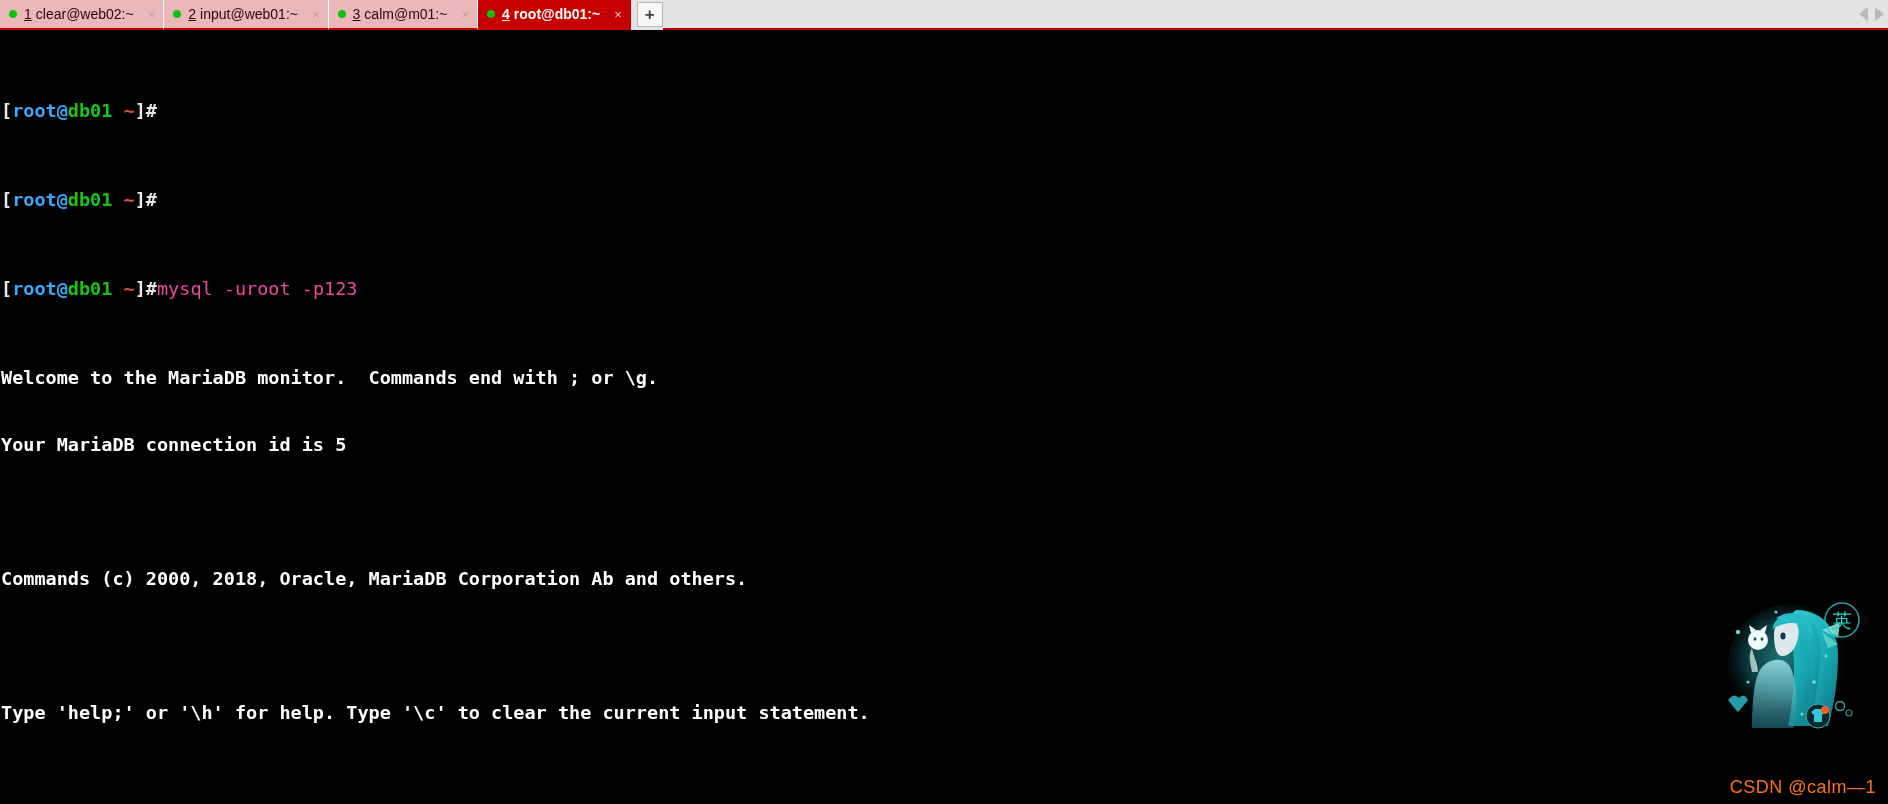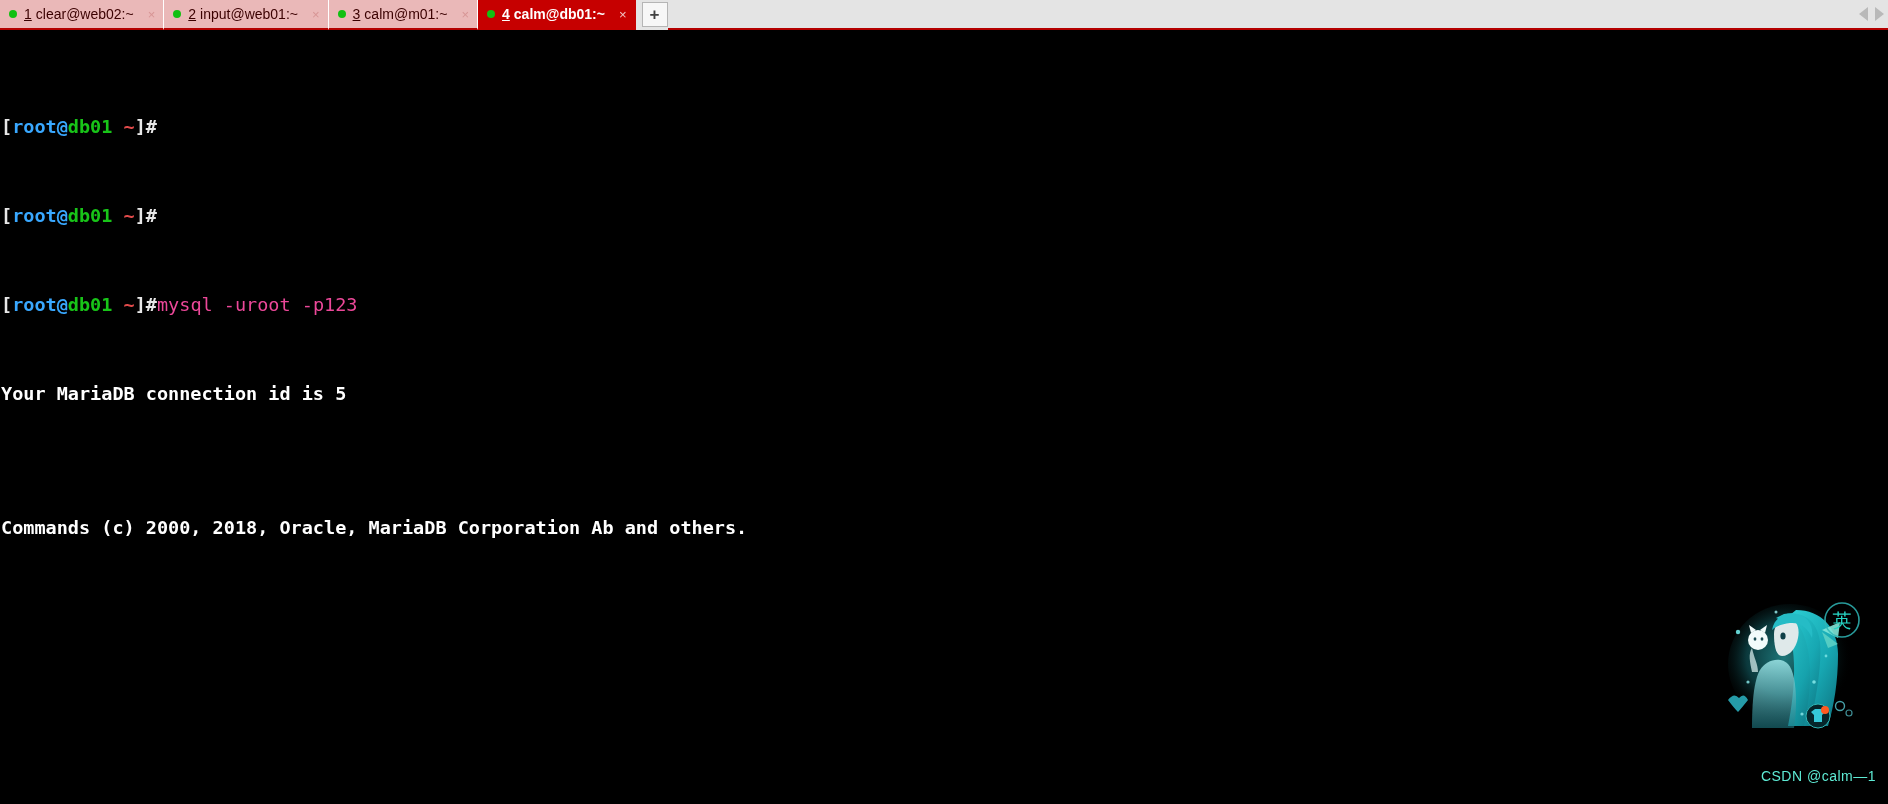--- a/index.html
+++ b/index.html
@@ -115,21 +115,21 @@
   }
   .scroll-arrow.left  { border-right: 9px solid #b9b9b9; }
   .scroll-arrow.right { border-left: 9px solid #b9b9b9; }
 
   
   #terminal {
     position: relative;
     height: 774px;
     background: #000000;
     overflow: hidden;
-    padding: 19px 0 0 1px;
+    padding: 3px 0 0 1px;
     box-sizing: border-box;
   }
   #term-text {
     font-family: "DejaVu Sans Mono", "Liberation Mono", monospace;
     font-size: 18.5px;
     line-height: 22.3px;
     letter-spacing: 0px;
     color: #d8d8d8;
     white-space: pre;
   }
@@ -146,24 +146,24 @@
     position: absolute;
     right: 10px;
     bottom: 58px;
     width: 160px;
     height: 160px;
     pointer-events: none;
   }
   #csdn {
     position: absolute;
     right: 12px;
-    bottom: 20px;
+    bottom: 6px;
     font-family: "Liberation Sans", sans-serif;
-    font-size: 14px;
-    color: #5eead4;
+    font-size: 18px;
+    color: #f97316;
     letter-spacing: .5px;
   }
   #scrollbar-edge {
     position: absolute;
     right: 0; top: 0;
     width: 0px; height: 100%;
   }
 </style>
 </head>
 <body>
@@ -187,21 +187,21 @@
   <div class="tab inactive">
     <span class="tab-dot"></span>
     <span class="tab-num">3</span>
     <span class="tab-label">calm@m01:~</span>
     <span class="tab-close">×</span>
   </div>
 
   <div class="tab active">
     <span class="tab-dot"></span>
     <span class="tab-num">4</span>
-    <span class="tab-label">calm@db01:~</span>
+    <span class="tab-label">root@db01:~</span>
     <span class="tab-close">×</span>
   </div>
 
   <div id="newtab">+</div>
 
   <div id="tabbar-filler"></div>
 
   <div id="tab-scrollers">
     <span class="scroll-arrow left"></span>
     <span class="scroll-arrow right"></span>
@@ -210,24 +210,26 @@
 
 <div id="terminal">
   <div id="term-text">
 
     <span class="ln"><span class="c-white">[</span><span class="c-cyan">root</span><span class="c-cyan">@</span><span class="c-green">db01</span><span class="c-white"> </span><span class="c-red">~</span><span class="c-white">]#</span></span>
 
     <span class="ln"><span class="c-white">[</span><span class="c-cyan">root</span><span class="c-cyan">@</span><span class="c-green">db01</span><span class="c-white"> </span><span class="c-red">~</span><span class="c-white">]#</span></span>
 
     <span class="ln"><span class="c-white">[</span><span class="c-cyan">root</span><span class="c-cyan">@</span><span class="c-green">db01</span><span class="c-white"> </span><span class="c-red">~</span><span class="c-white">]#</span><span class="dim">mysql -uroot -p123</span></span>
 
+    <span class="ln b">Welcome to the MariaDB monitor.  Commands end with ; or \g.</span>
     <span class="ln b">Your MariaDB connection id is 5</span>
     <span class="ln b"></span>
     <span class="ln b">Commands (c) 2000, 2018, Oracle, MariaDB Corporation Ab and others.</span>
     <span class="ln b"></span>
+    <span class="ln b">Type 'help;' or '\h' for help. Type '\c' to clear the current input statement.</span>
 
     
 
     
     
 
     
 
     
     

